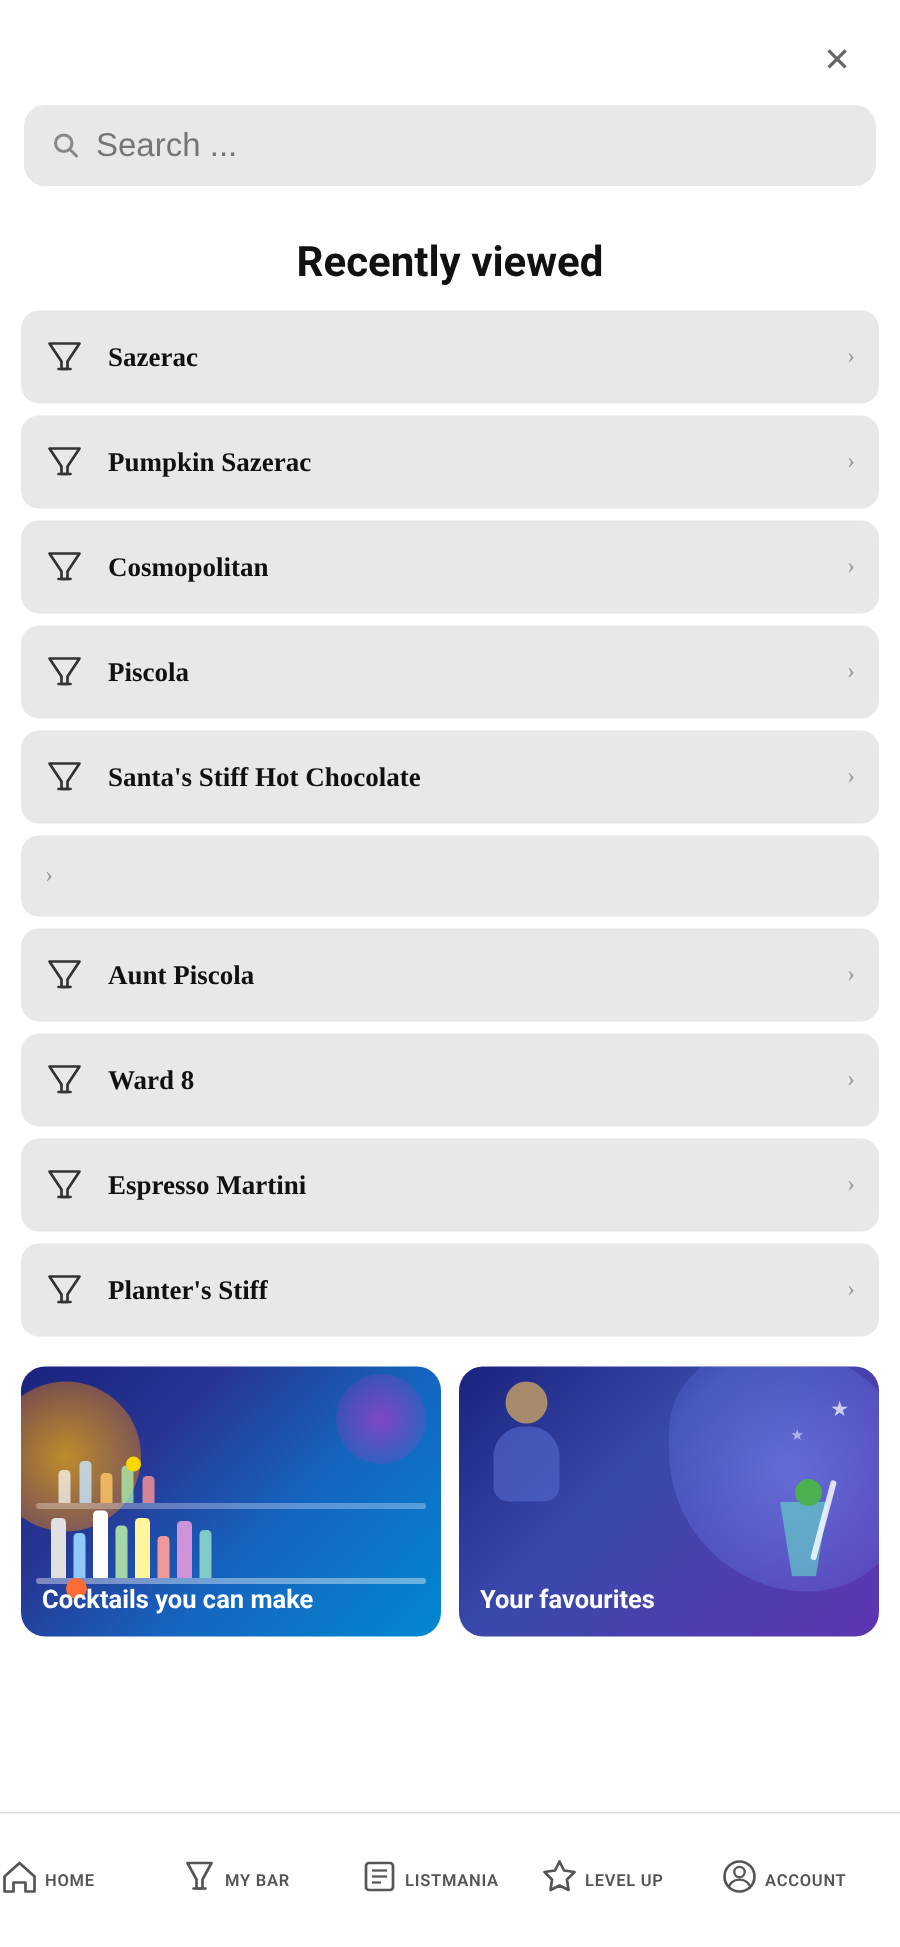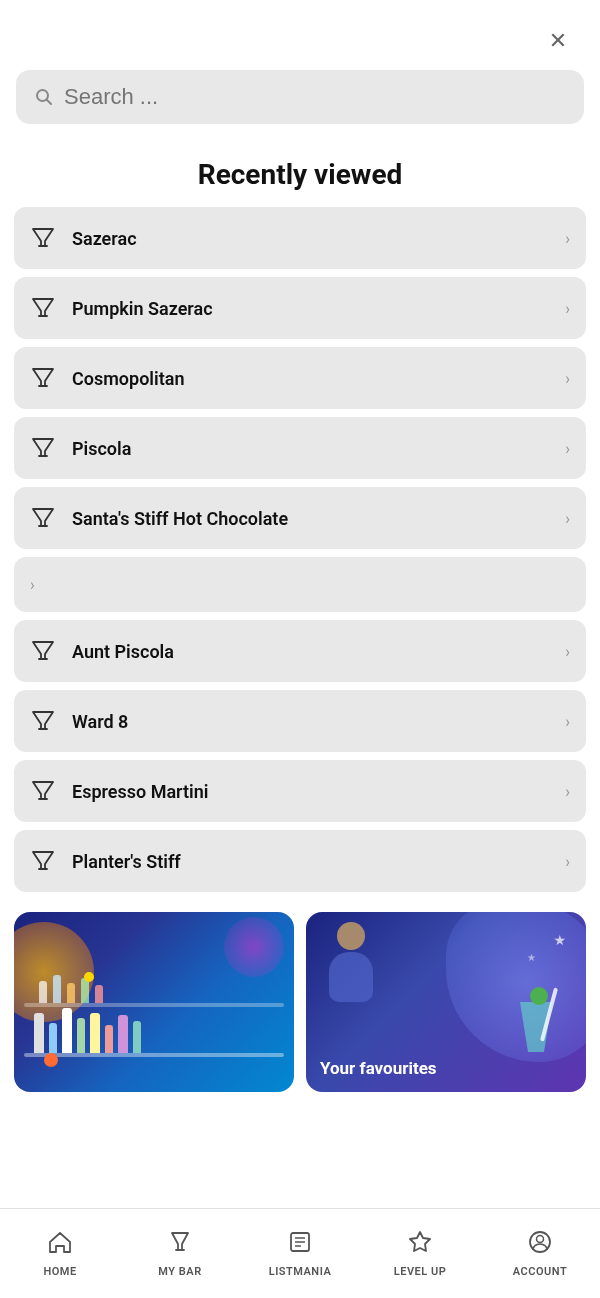--- a/index.html
+++ b/index.html
@@ -77,20 +77,21 @@
       gap: 8px;
     }
     .cocktail-item {
       display: flex;
       align-items: center;
       background: #e8e8e8;
       border-radius: 12px;
       padding: 18px 16px;
       cursor: pointer;
       justify-content: space-between;
+      font-family: Liberation Serif, serif;
     }
     .cocktail-item-left {
       display: flex;
       align-items: center;
       gap: 16px;
     }
     .cocktail-icon {
       font-size: 22px;
       color: #333;
       display: flex;
@@ -149,21 +150,21 @@
       width: 600px;
       height: 90px;
       background: #fff;
       border-top: 1px solid #e0e0e0;
       display: flex;
       align-items: center;
       justify-content: space-around;
     }
     .nav-item {
       display: flex;
-      flex-direction: column;
+      flex-direction: row;
       align-items: center;
       gap: 4px;
       cursor: pointer;
       flex: 1;
     }
     .nav-icon {
       font-size: 24px;
       color: #555;
     }
     .nav-label {
@@ -341,20 +342,21 @@
         <div style="width:8px;height:22px;background:rgba(255,255,255,0.7);border-radius:3px 3px 0 0;"></div>
         <div style="width:8px;height:28px;background:rgba(200,230,255,0.8);border-radius:3px 3px 0 0;"></div>
         <div style="width:8px;height:20px;background:rgba(255,200,100,0.8);border-radius:3px 3px 0 0;"></div>
         <div style="width:8px;height:25px;background:rgba(180,255,180,0.7);border-radius:3px 3px 0 0;"></div>
         <div style="width:8px;height:18px;background:rgba(255,150,150,0.8);border-radius:3px 3px 0 0;"></div>
       </div>
 
       <div style="position:absolute;bottom:25px;left:30px;width:14px;height:14px;background:#ff6b35;border-radius:50%;"></div>
       <div style="position:absolute;top:60px;left:70px;width:10px;height:10px;background:#ffd700;border-radius:50%;"></div>
     </div>
+    <span class="card-label">Cocktails you can make</span>
   </div>
 
   <div class="card card-right">
     <div class="card-deco">
 
       <div style="position:absolute;top:-10px;right:-20px;width:160px;height:160px;background:radial-gradient(circle,rgba(130,150,255,0.5),rgba(80,100,220,0.2));border-radius:40% 60% 50% 70%;"></div>
 
       <div style="position:absolute;bottom:40px;right:30px;display:flex;flex-direction:column;align-items:center;">
 
         <div style="width:40px;height:50px;background:rgba(100,220,200,0.6);clip-path:polygon(10% 0%, 90% 0%, 70% 100%, 30% 100%);border-radius:2px;"></div>

